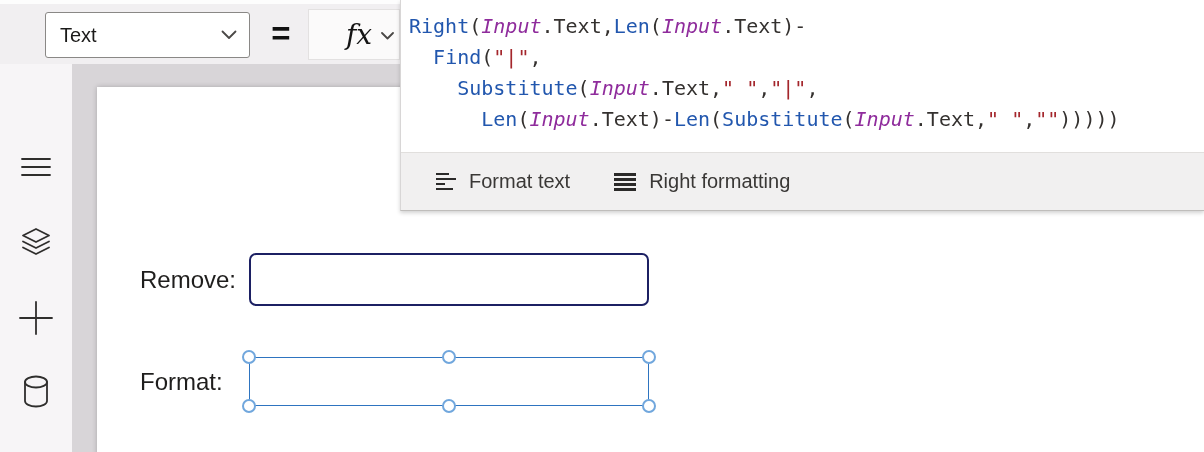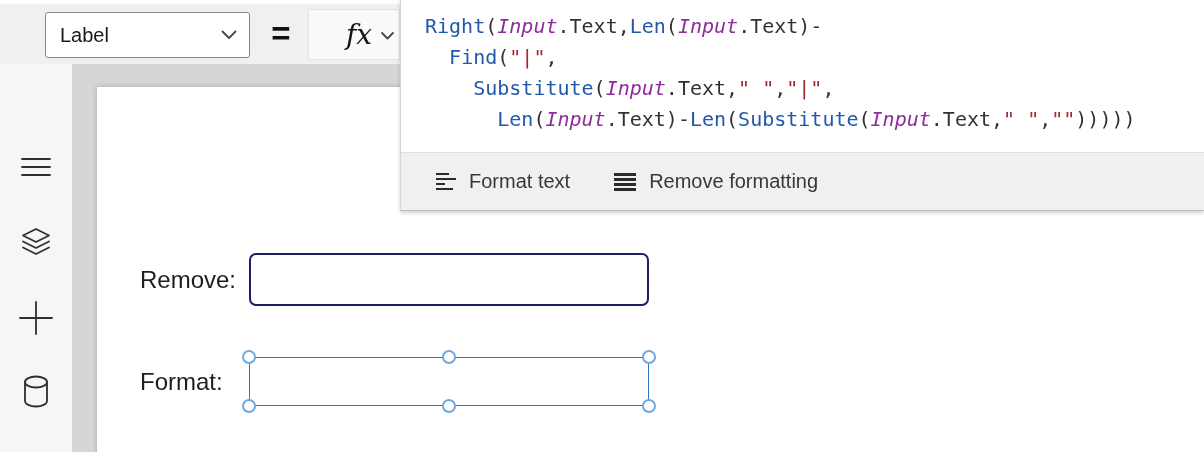--- a/index.html
+++ b/index.html
@@ -33,21 +33,21 @@
           font-size:33px;font-weight:700;color:#111;}
   .fx-btn{position:absolute;left:308px;top:5px;width:92px;height:51px;background:#fbfafa;
           border:1px solid #e3e1e1;display:flex;align-items:center;justify-content:center;gap:9px;cursor:pointer;padding-left:32px;}
   .fx-glyph{font-family:"DejaVu Serif","Liberation Serif",serif;font-style:italic;font-size:28px;color:#141414;}
   .chev svg{stroke:#4a4846;fill:none;stroke-width:1.8;stroke-linecap:round;stroke-linejoin:round;}
 
   
   .formula-panel{position:absolute;left:400px;top:0;width:804px;height:211px;background:#fff;z-index:4;
                  border-left:1px solid #d8d6d6;border-bottom:1px solid #bfbdbb;box-shadow:0 2px 4px rgba(0,0,0,.18);}
   .code{padding:11px 6px 0 8px;font-family:"DejaVu Sans Mono","Liberation Mono",monospace;
-        font-size:20px;line-height:31px;white-space:pre;cursor:text;margin-left:16px;}
+        font-size:20px;line-height:31px;white-space:pre;cursor:text;}
   .tok-fn{color:var(--fn);}
   .tok-ctrl{color:var(--ctrl);font-style:italic;}
   .tok-str{color:var(--str);}
   .tok-pl{color:var(--pl);}
   .formula-footer{position:absolute;left:0;bottom:0;width:100%;height:58px;background:var(--footer-bg);
                   border-top:1px solid #e1dfdd;display:flex;align-items:center;padding-left:35px;gap:44px;}
   .footer-btn{display:flex;align-items:center;gap:13px;cursor:pointer;}
   .footer-btn .lbl{font-size:20px;color:#3a3836;}
   .fmt-icon{display:flex;flex-direction:column;gap:3px;}
   .fmt-icon i{display:block;height:2px;background:#2b2a29;}
@@ -134,21 +134,21 @@
         <path d="M20 29 v-9 l10 -2 v9"></path>
         <circle cx="17.5" cy="29" r="2.6"></circle>
         <circle cx="27.5" cy="27" r="2.6"></circle>
       </svg>
     </span>
   </div>
 </div>
 
 <div class="toolbar">
   <div class="prop-dropdown">
-    <span class="val">Label</span>
+    <span class="val">Text</span>
     <span class="chev">
       <svg width="16" height="10" viewBox="0 0 16 10">
           <path d="M1.5 1.5 L8 8 L14.5 1.5"></path>
         </svg>
     </span>
   </div>
   <div class="equals">=</div>
   <div class="fx-btn">
     <span class="fx-glyph">fx</span>
     <span class="chev">
@@ -171,16 +171,16 @@
         </span>
       <span class="lbl">Format text</span>
     </div>
     <div class="footer-btn">
       <span class="rmf-icon">
           <i></i>
           <i></i>
           <i></i>
           <i></i>
         </span>
-      <span class="lbl">Remove formatting</span>
+      <span class="lbl">Right formatting</span>
     </div>
   </div>
 </div>
 
 </body></html>

